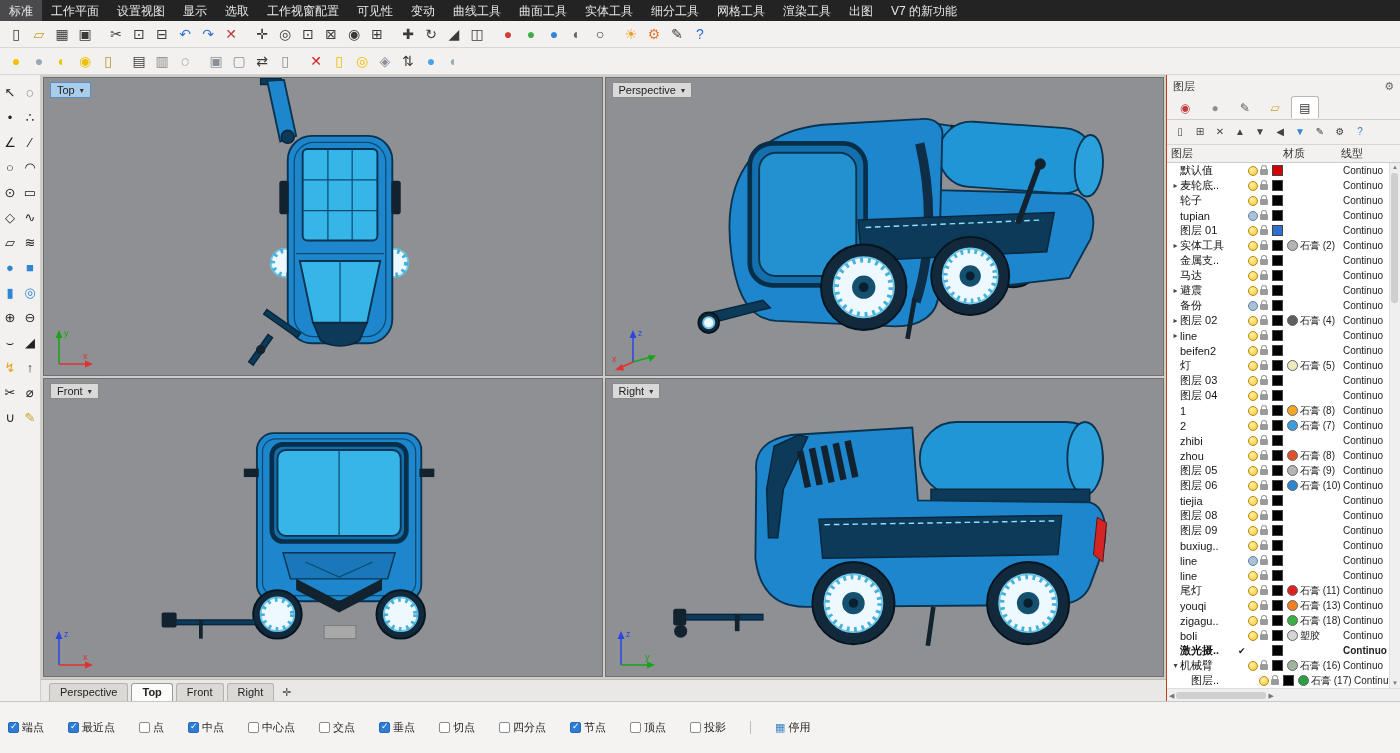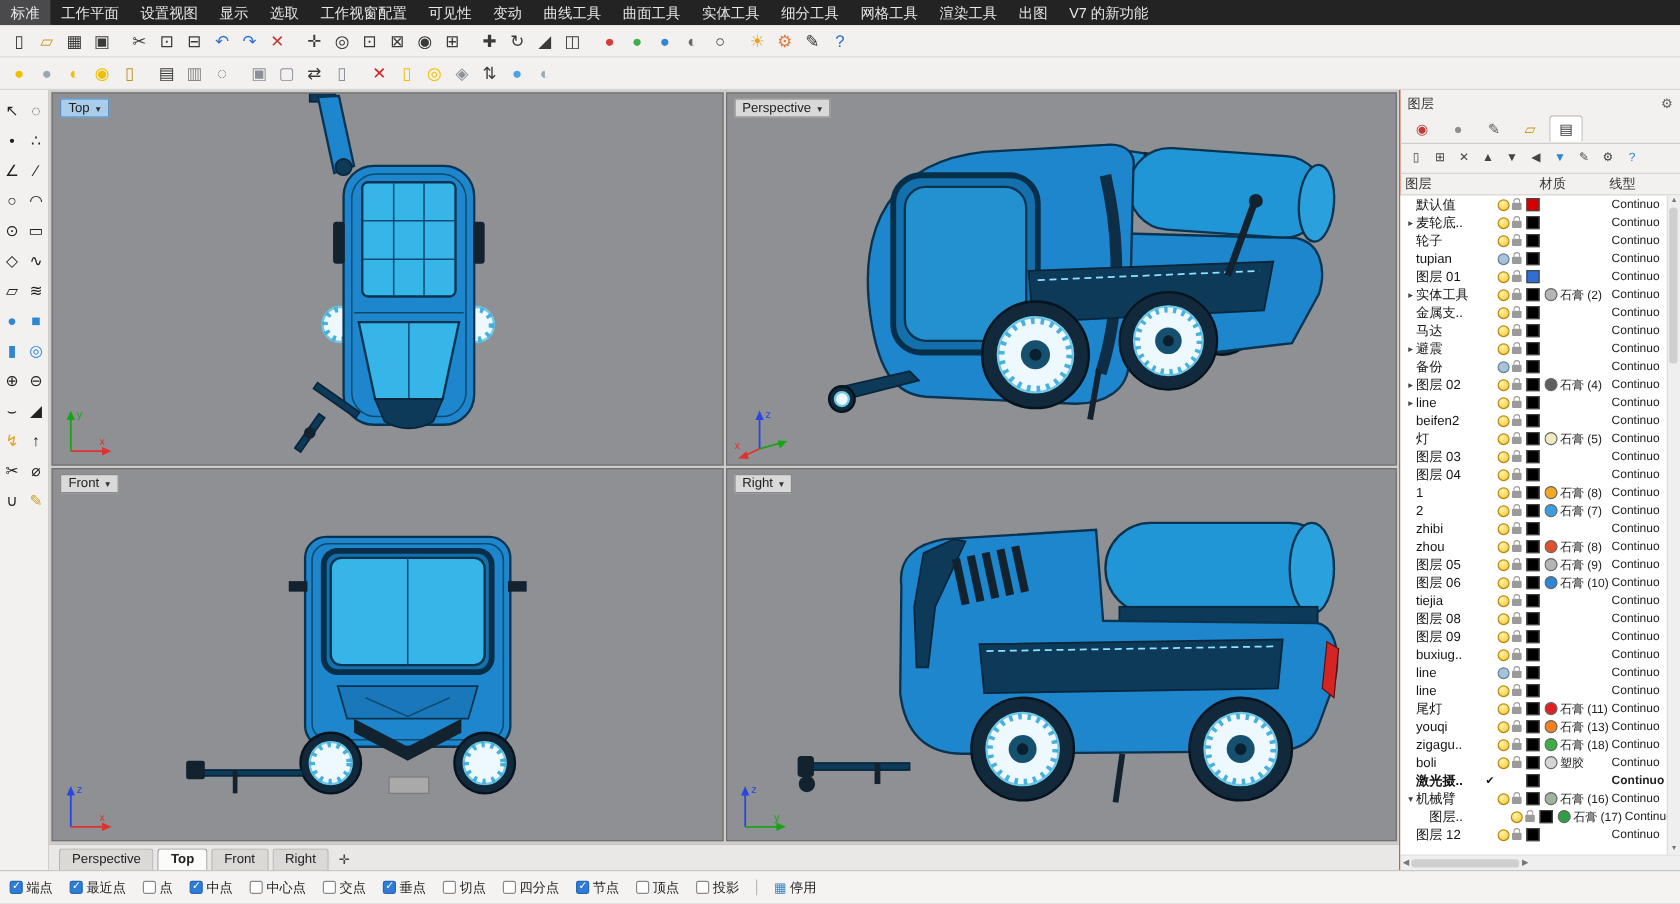--- a/index.html
+++ b/index.html
@@ -75,21 +75,21 @@
   .llt{flex:1;font-size:10px;color:#222;overflow:hidden;white-space:nowrap}
   .llt.bold{font-weight:bold}
   .vscroll{position:absolute;top:0;right:0;bottom:0;width:10px;background:#efefef;border-left:1px solid #ddd;font-size:6px;color:#777;text-align:center}
   .vthumb{position:absolute;top:10px;left:1px;width:7px;height:130px;background:#cfcfcf;border-radius:3px}
   .sbtn{height:9px;line-height:9px;display:block}
   .sbend{position:absolute;bottom:0;left:0;right:0}
   .hscroll{height:12px;background:#efefef;border-top:1px solid #ddd;display:flex;align-items:center;font-size:7px;color:#777;padding:0 2px;gap:2px;flex:none}
   .hthumb{flex:0 0 90px;height:7px;background:#cfcfcf;border-radius:3px}
 
   
-  #statusbar{height:19px;background:#f4f3f2;border-top:1px solid #c9c7c4;display:flex;align-items:center;gap:14px;padding:4px 8px;font-size:11px;flex:none}
+  #statusbar{height:19px;background:#f4f3f2;border-top:1px solid #c9c7c4;display:flex;align-items:center;gap:24px;padding:16px 8px;font-size:11px;flex:none}
   .osnap-item{display:flex;align-items:center;gap:3px;color:#222;white-space:nowrap}
   .cb{width:11px;height:11px;border:1px solid #8a8a8a;background:#fff;border-radius:2px;position:relative;box-sizing:border-box}
   .cb.checked{background:#2f7cd6;border-color:#2668b4}
   .cb.checked::after{content:"✓";color:#fff;font-size:9px;position:absolute;top:-2px;left:1px}
   .ossep{width:1px;height:13px;background:#bbb}
   .osdicon{font-size:11px;color:#3a87c8}
 
   
   .bodyp{fill:#1d86cc;stroke:#0a3350;stroke-width:2}
   .body2{fill:#2196d6;stroke:#0a3350;stroke-width:2}

